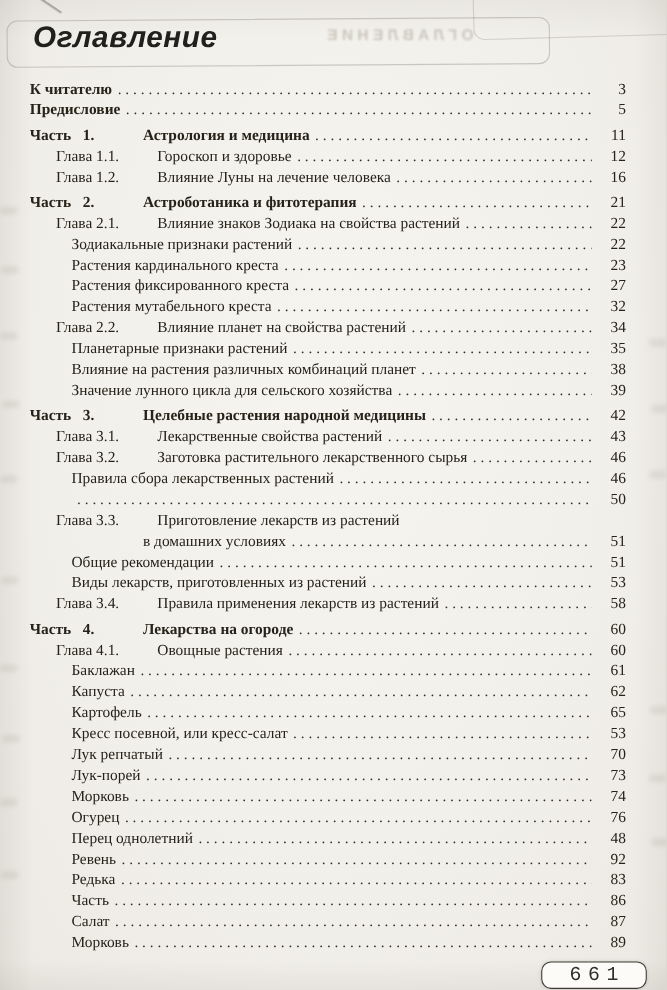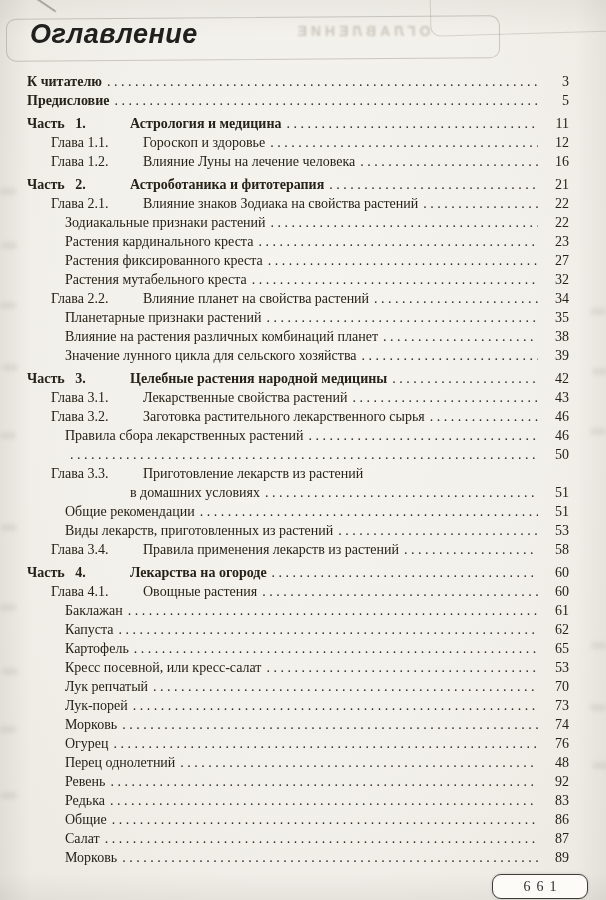--- a/index.html
+++ b/index.html
@@ -67,22 +67,22 @@
   .pg { flex: 0 0 auto; min-width: 28px; text-align: right; font-weight: 400; }
 
   
   .sticker {
     position: absolute; left: 492px; top: 874px; width: 94px; height: 23px;
     background: #fcfbf8; border: 1.5px solid #3d3c39; border-radius: 9px;
     display: flex; align-items: center; justify-content: center;
     box-shadow: 0 0 3px rgba(80,75,65,0.25);
   }
   .sticker span {
-    font-family: Liberation Serif, serif;
-    font-size: 14px; letter-spacing: 6px; text-indent: 6px; color: #2f2f2d;
+    font-family: Liberation Mono, monospace;
+    font-size: 18px; letter-spacing: 6px; text-indent: 6px; color: #2f2f2d;
   }
 
   
   .sm {
     position: absolute; width: 16px; height: 7px; border-radius: 4px;
     background: rgba(118,112,98,0.9); opacity: 0.13; filter: blur(2px);
   }
 </style>
 </head>
 <body>
@@ -292,21 +292,21 @@
         <span class="title">Ревень</span>
         <span class="leader">. . . . . . . . . . . . . . . . . . . . . . . . . . . . . . . . . . . . . . . . . . . . . . . . . . . . . . . . . . . . . . . . . . . . . . . . . . . . . . . . . . . . . . . . . . . . . . . . . . . . . . . . . . . . . . . . . . . . . . . . </span>
         <span class="pg">92</span>
       </div>
       <div class="row sub">
         <span class="title">Редька</span>
         <span class="leader">. . . . . . . . . . . . . . . . . . . . . . . . . . . . . . . . . . . . . . . . . . . . . . . . . . . . . . . . . . . . . . . . . . . . . . . . . . . . . . . . . . . . . . . . . . . . . . . . . . . . . . . . . . . . . . . . . . . . . . . . </span>
         <span class="pg">83</span>
       </div>
       <div class="row sub">
-        <span class="title">Общие</span>
+        <span class="title">Часть</span>
         <span class="leader">. . . . . . . . . . . . . . . . . . . . . . . . . . . . . . . . . . . . . . . . . . . . . . . . . . . . . . . . . . . . . . . . . . . . . . . . . . . . . . . . . . . . . . . . . . . . . . . . . . . . . . . . . . . . . . . . . . . . . . . . </span>
         <span class="pg">86</span>
       </div>
       <div class="row sub">
         <span class="title">Салат</span>
         <span class="leader">. . . . . . . . . . . . . . . . . . . . . . . . . . . . . . . . . . . . . . . . . . . . . . . . . . . . . . . . . . . . . . . . . . . . . . . . . . . . . . . . . . . . . . . . . . . . . . . . . . . . . . . . . . . . . . . . . . . . . . . . </span>
         <span class="pg">87</span>
       </div>
       <div class="row sub">
         <span class="title">Морковь</span>

